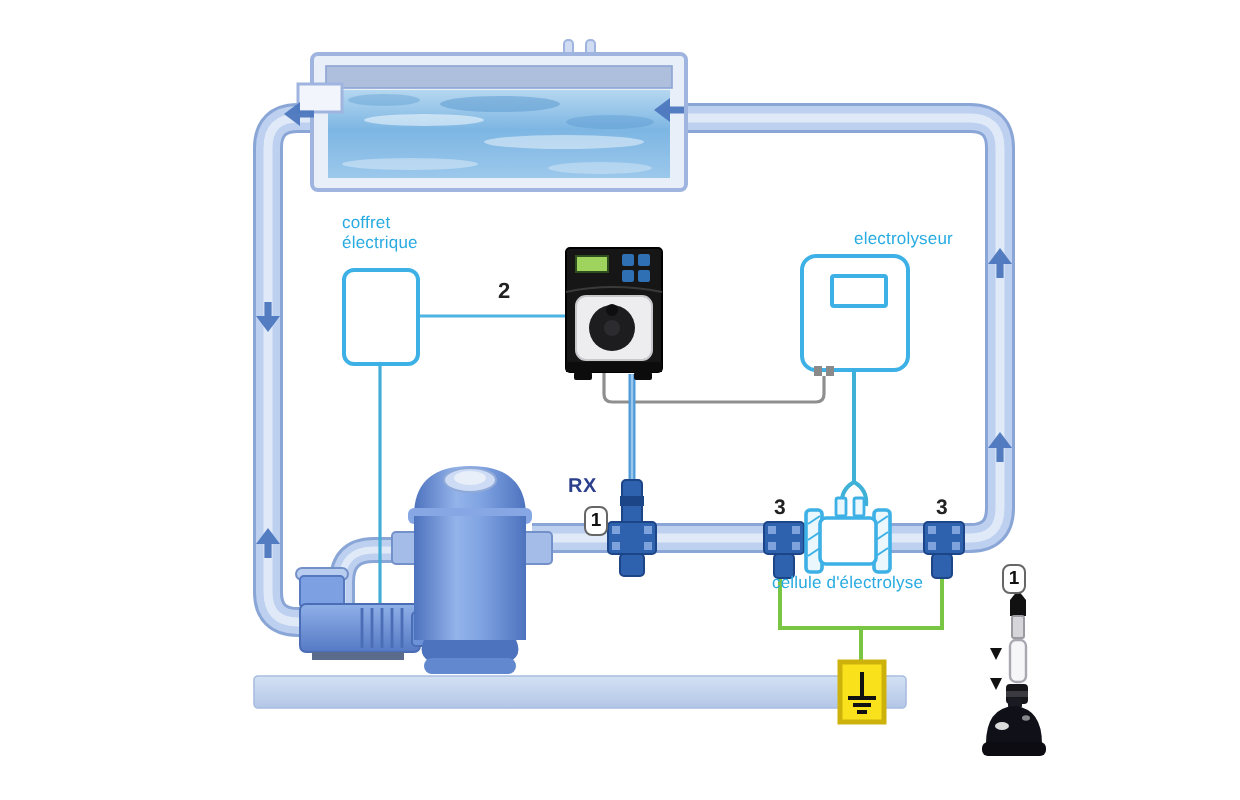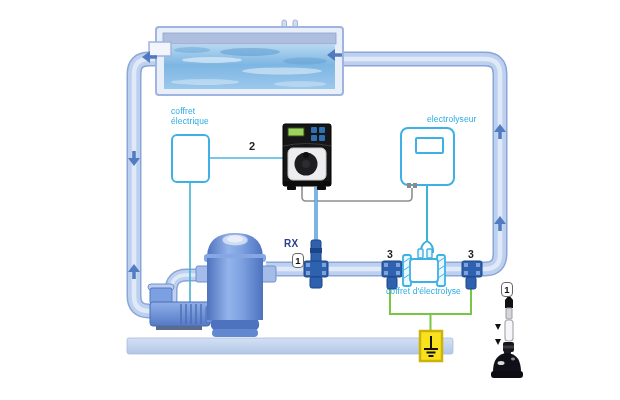--- a/index.html
+++ b/index.html
@@ -225,20 +225,20 @@
     <ellipse cx="501" cy="363" rx="3.5" ry="2" fill="#fff" opacity="0.85"></ellipse>
     <ellipse cx="513" cy="359" rx="2" ry="1.4" fill="#fff" opacity="0.5"></ellipse>
   </g>
 </svg>
 
 <div class="lbl" style="left:171px;top:106px;">
   <div>coffret</div>
   <div>électrique</div>
 </div>
 <div class="lbl" style="left:403px;top:114px;margin-left:24px;">electrolyseur</div>
-<div class="lbl" style="left:386px;top:286px;">coffret d'électrolyse</div>
+<div class="lbl" style="left:386px;top:286px;">cellule d'électrolyse</div>
 <div class="rx" style="left:284px;top:238px;">RX</div>
 <div class="num" style="left:249px;top:140px;">2</div>
 <div class="num" style="left:387px;top:248px;font-size:10.5px;">3</div>
 <div class="num" style="left:468px;top:248px;font-size:10.5px;">3</div>
 <div class="badge" style="left:292px;top:253px;">1</div>
 <div class="badge" style="left:501px;top:282px;">1</div>
 </div>
 
 </body></html>

